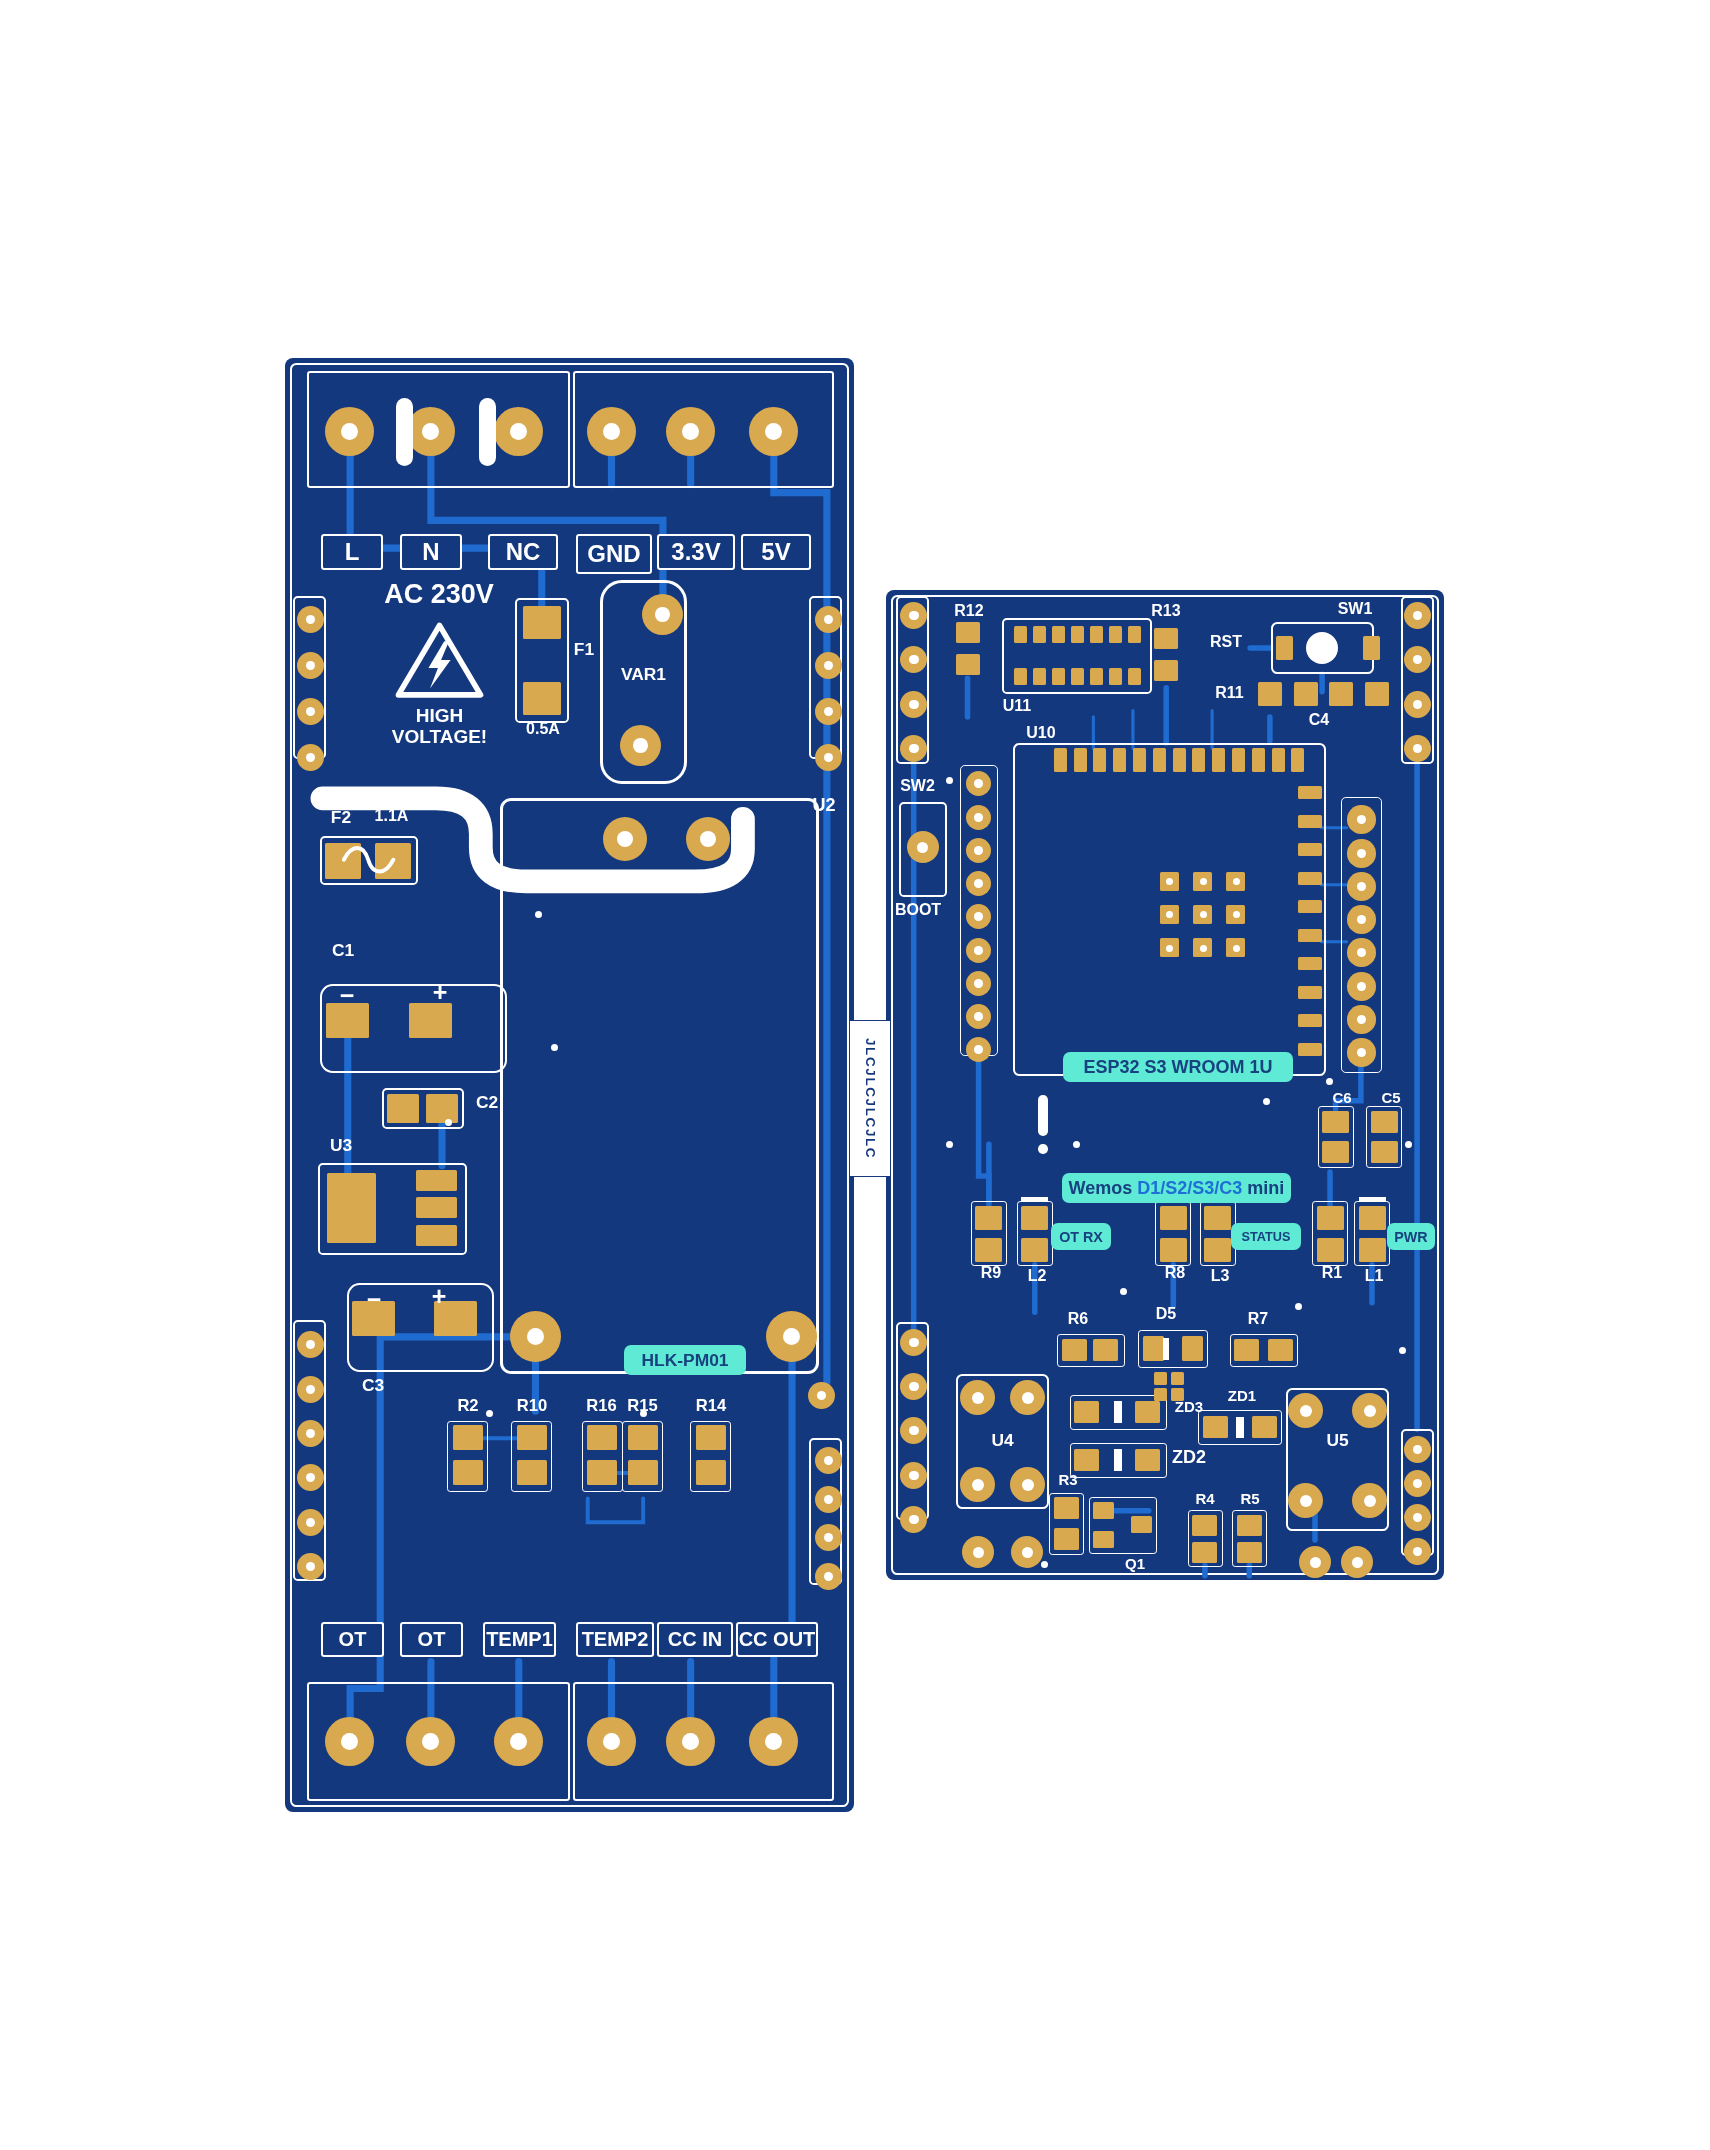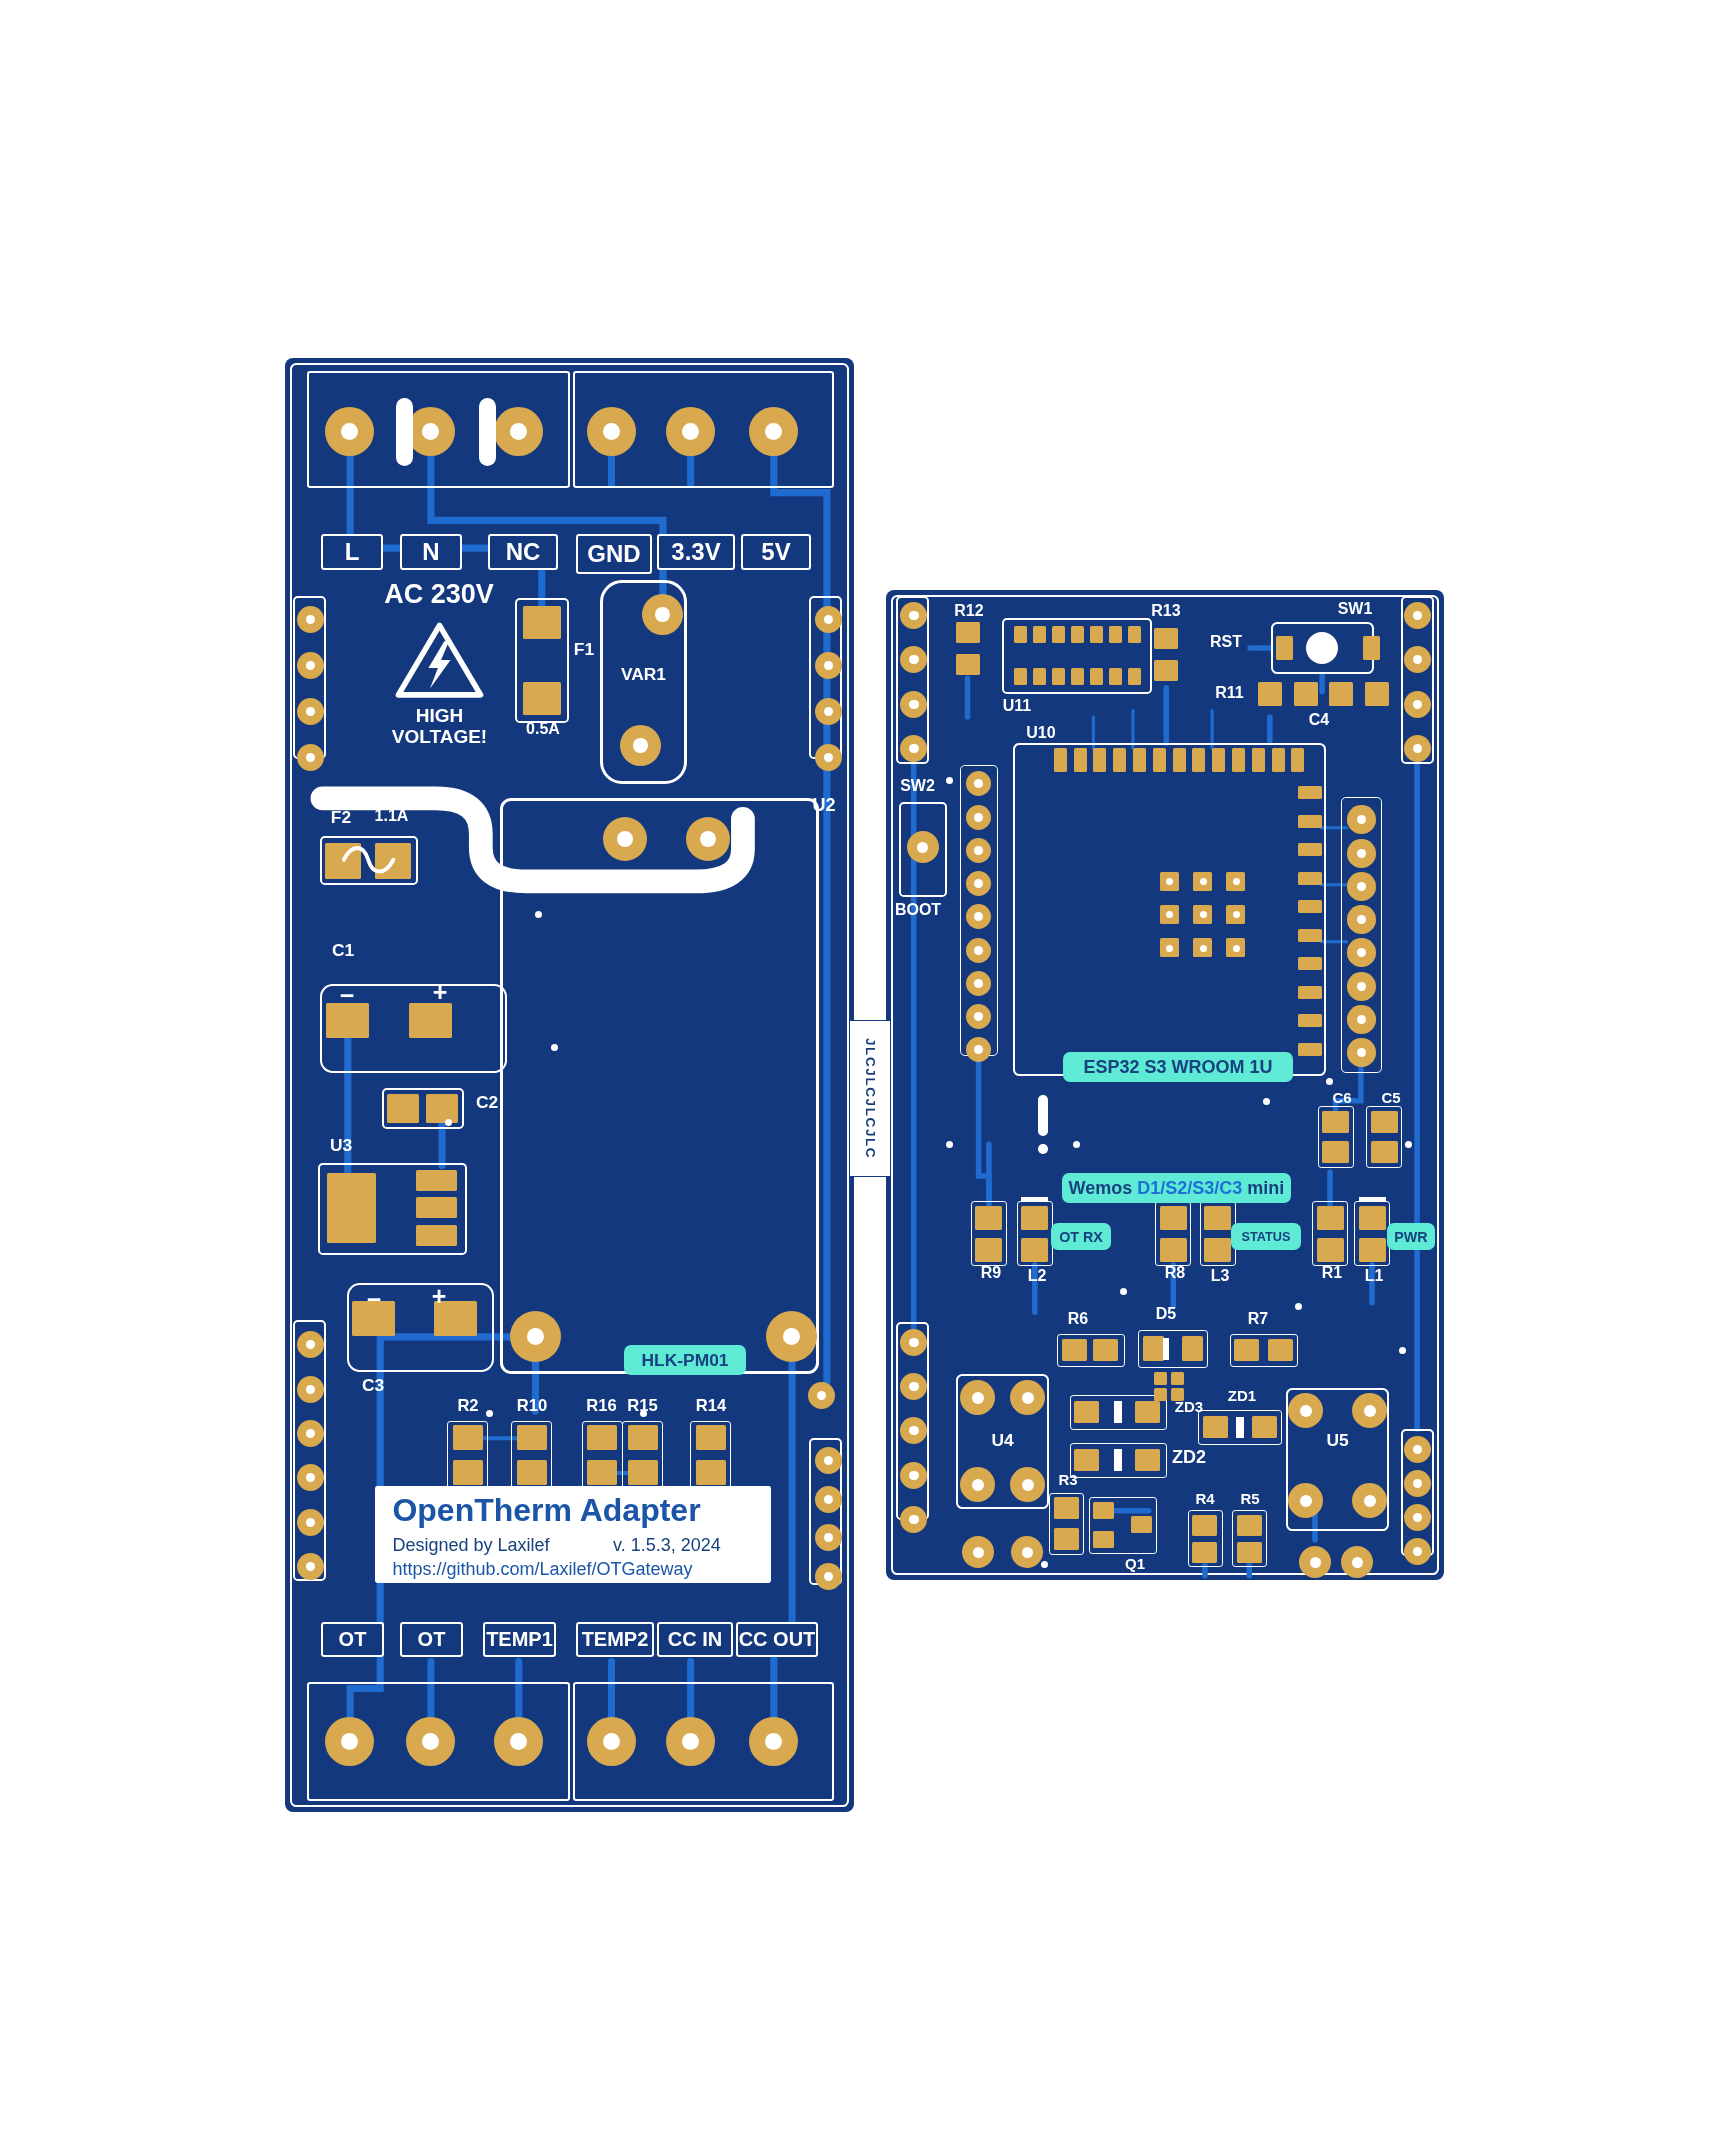--- a/index.html
+++ b/index.html
@@ -101,26 +101,20 @@
   <div class="sk" style="left:159px;top:1039px;width:48px;font-size:16.6px">R2</div>
   <div class="sk" style="left:223px;top:1039px;width:48px;font-size:16.6px">R10</div>
   <div class="sk" style="left:295px;top:1039px;width:43px;font-size:16.6px">R16</div>
   <div class="sk" style="left:336px;top:1039px;width:43px;font-size:16.6px">R15</div>
   <div class="sk" style="left:402px;top:1039px;width:48px;font-size:16.6px">R14</div>
 
   <div class="wlabel" style="left:339px;top:987px;width:122px;height:30px;font-size:17.4px">
       <span>HLK-PM01</span>
     </div>
 
-  <div class="infobox" style="left:90px;top:1128px;width:396px;height:97px">
-    <div class="abs" style="left:17.4px;top:6.3px;font-size:32px;font-weight:bold;color:#1b55a8">OpenTherm Adapter</div>
-    <div class="abs" style="left:17.4px;top:49px;font-size:18px;color:#17417f">Designed by Laxilef</div>
-    <div class="abs" style="left:238px;top:49px;font-size:18px;color:#17417f">v. 1.5.3, 2024</div>
-    <div class="abs" style="left:17.4px;top:73px;font-size:18px;color:#1b55a8">https://github.com/Laxilef/OTGateway</div>
-  </div>
 
   <div class="tl" style="left:36px;top:1264px;width:63px;height:35px;font-size:20px">
       <span>OT</span>
     </div>
   <div class="tl" style="left:115px;top:1264px;width:63px;height:35px;font-size:20px">
       <span>OT</span>
     </div>
   <div class="tl" style="left:198px;top:1264px;width:73px;height:35px;font-size:20px">
       <span>TEMP1</span>
     </div>

